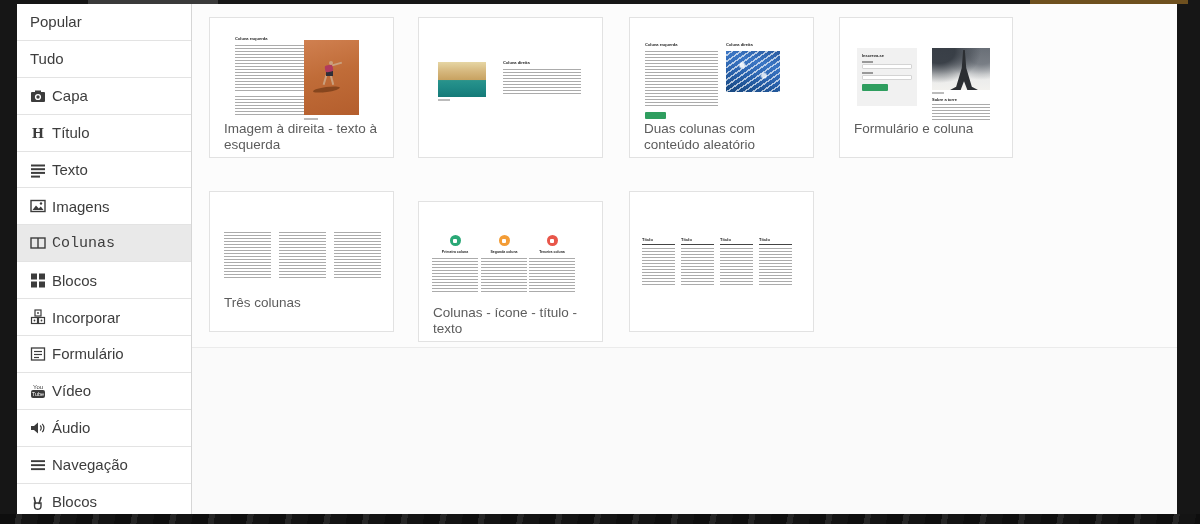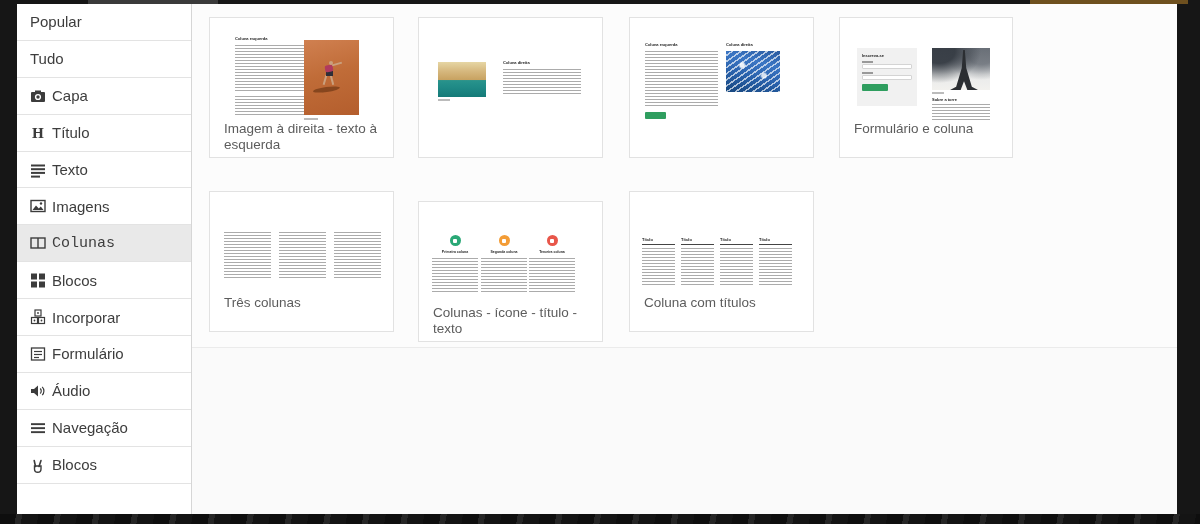--- a/index.html
+++ b/index.html
@@ -210,20 +210,30 @@
             <line x1="4" y1="5.5" x2="12" y2="5.5" stroke="#3c3c3c" stroke-width="1.2"></line>
             <line x1="4" y1="8.5" x2="12" y2="8.5" stroke="#3c3c3c" stroke-width="1.2"></line>
             <line x1="4" y1="11.5" x2="9" y2="11.5" stroke="#3c3c3c" stroke-width="1.2"></line>
           </svg>
         </span>
         <span>Formulário</span>
       </div>
       <div class="sb-item">
         <span class="sb-icon">
           <svg width="16" height="16" viewBox="0 0 16 16">
+            <text x="8" y="6" text-anchor="middle" font-size="6" fill="#3c3c3c" font-family="Liberation Sans, sans-serif">You</text>
+            <rect x="1" y="7" width="14" height="8" rx="2" fill="#3c3c3c"></rect>
+            <text x="8" y="13.2" text-anchor="middle" font-size="5.5" fill="#fff" font-family="Liberation Sans, sans-serif">Tube</text>
+          </svg>
+        </span>
+        <span>Vídeo</span>
+      </div>
+      <div class="sb-item">
+        <span class="sb-icon">
+          <svg width="16" height="16" viewBox="0 0 16 16">
             <polygon points="1,6 4,6 8,2.5 8,13.5 4,10 1,10" fill="#3c3c3c"></polygon>
             <path d="M10.2,5.5 a3.5,3.5 0 0 1 0,5" fill="none" stroke="#3c3c3c" stroke-width="1.2"></path>
             <path d="M12.2,3.8 a6,6 0 0 1 0,8.4" fill="none" stroke="#3c3c3c" stroke-width="1.2"></path>
           </svg>
         </span>
         <span>Áudio</span>
       </div>
       <div class="sb-item">
         <span class="sb-icon">
           <svg width="16" height="16" viewBox="0 0 16 16">
@@ -281,20 +291,21 @@
     <div class="card pos-c3">
       <div class="t3-left">
         <div class="h4">Coluna esquerda</div>
         <div class="t3-p flines"></div>
         <div class="t3-btn greenbtn"></div>
       </div>
       <div class="t3-right">
         <div class="h4">Coluna direita</div>
         <div class="t3-img"></div>
       </div>
+      <div class="caption">Duas colunas com conteúdo aleatório</div>
     </div>
 
     <div class="card pos-c4">
       <div class="t4-form">
         <div class="h4">Inscreva-se</div>
         <div class="t4-label"></div>
         <div class="t4-input"></div>
         <div class="t4-label"></div>
         <div class="t4-input"></div>
         <div class="t4-btn greenbtn" aria-label="Inscrever-se"></div>
@@ -356,17 +367,16 @@
       <div class="t7-col t7-c">
         <div class="h4">Título</div>
         <div class="t7-u"></div>
         <div class="t7-p flines"></div>
       </div>
       <div class="t7-col t7-d">
         <div class="h4">Título</div>
         <div class="t7-u"></div>
         <div class="t7-p flines"></div>
       </div>
-      <div class="caption">Coluna com títulos</div>
     </div>
 
   </div>
 </div>
 
 </body></html>

